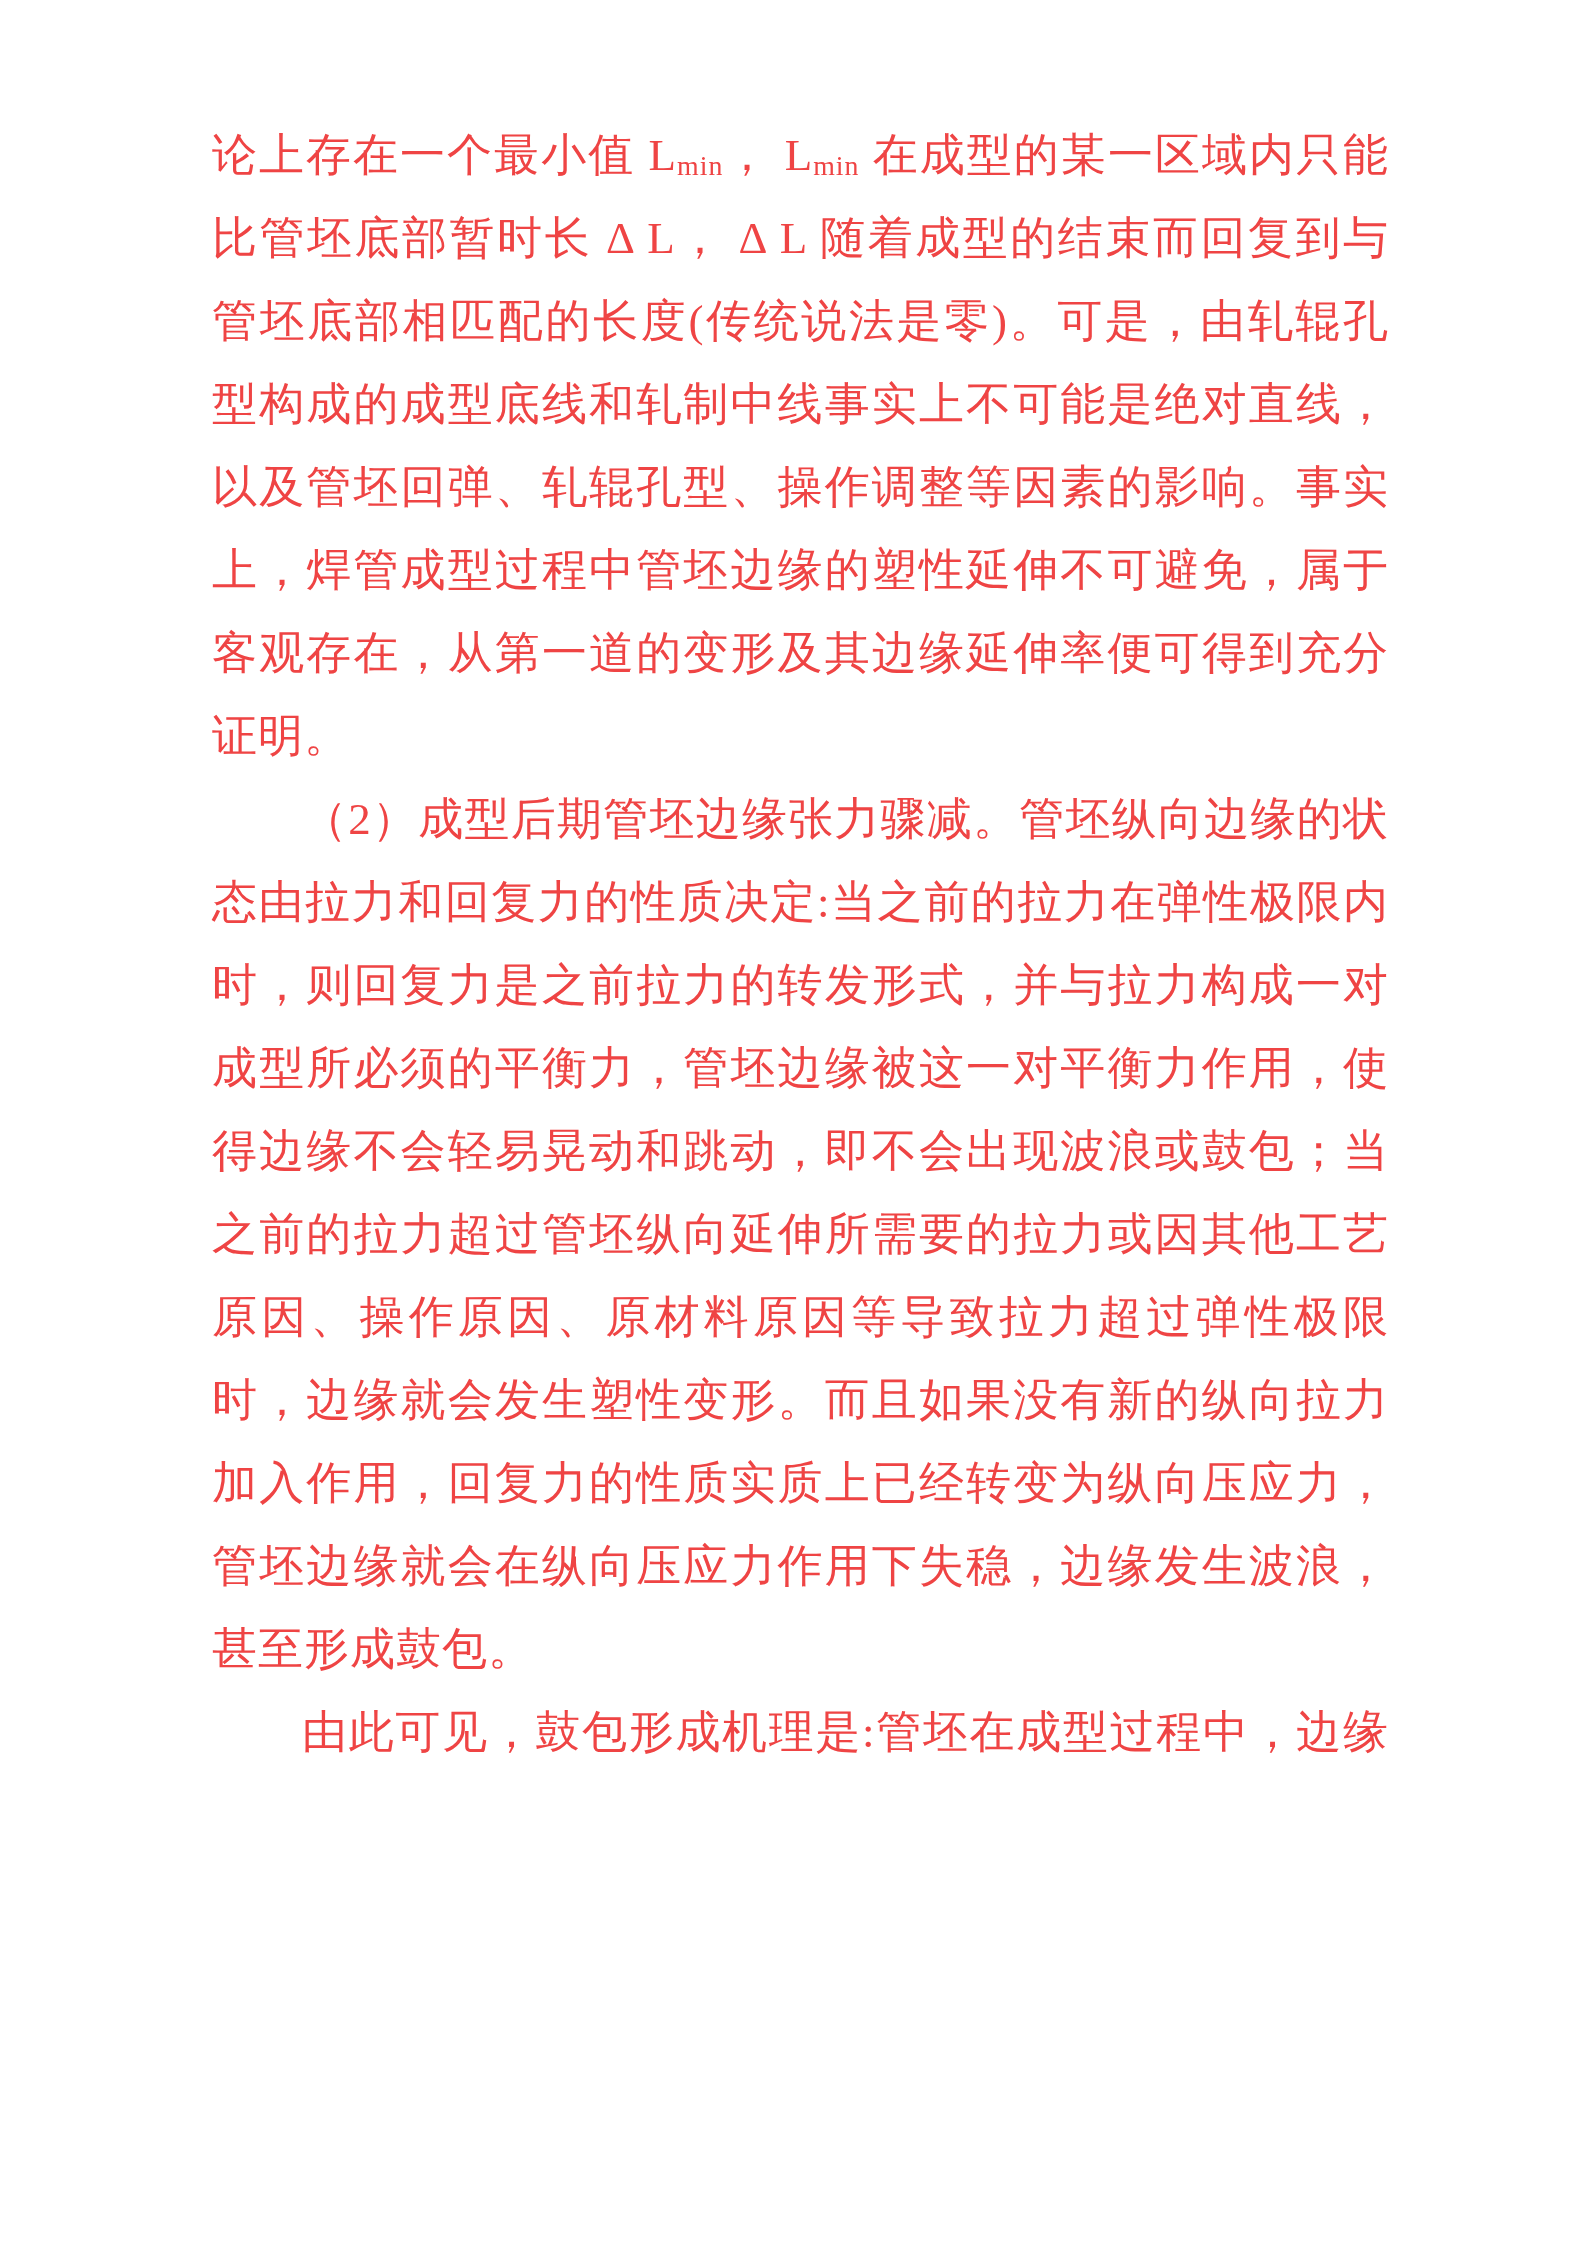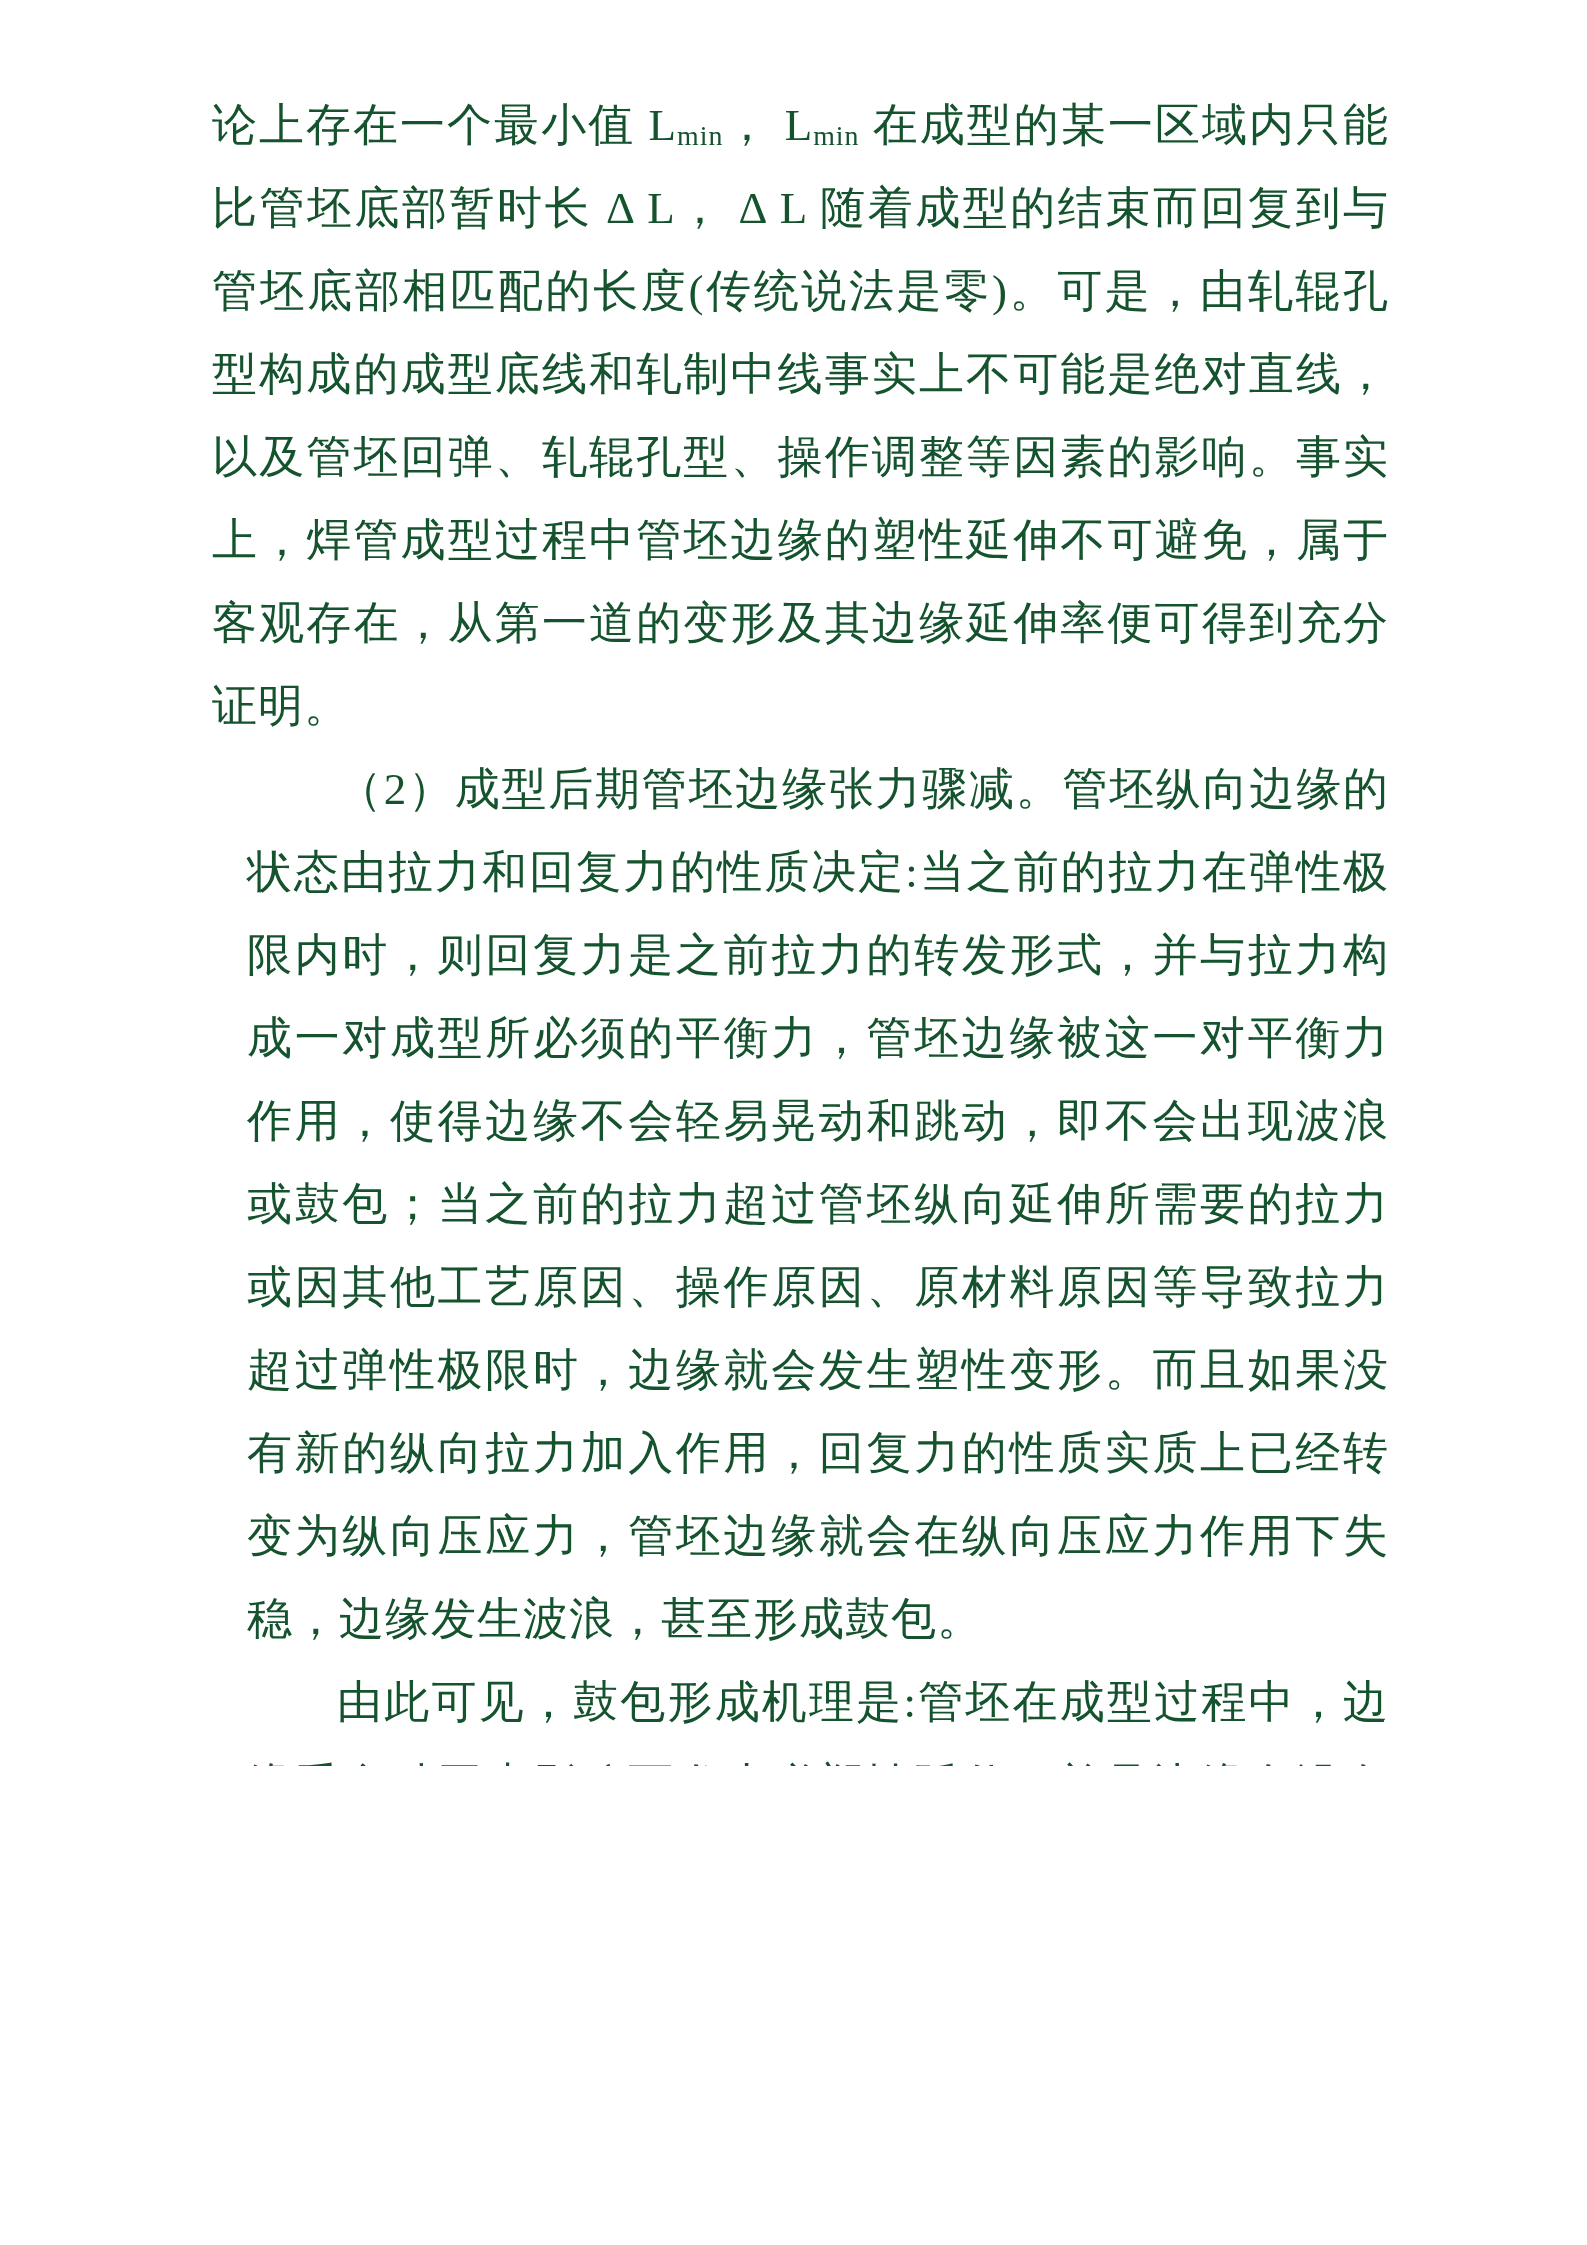--- a/index.html
+++ b/index.html
@@ -6,37 +6,36 @@
     margin: 0;
     padding: 0;
     background: #ffffff;
   }
   .page {
     position: relative;
     width: 1587px;
     height: 1766px;
     box-sizing: border-box;
     background: #ffffff;
-    padding: 84px 198px 0 212px;
+    padding: 114px 198px 0 212px;
     overflow: hidden;
     font-family: "Liberation Serif", "DejaVu Serif", serif;
-    color: #14532d;
+    color: #ef4444;
   }
   .para {
     margin: 0;
     font-size: 45px;
     line-height: 83px;
     text-align: justify;
     text-justify: inter-character;
     letter-spacing: 1px;
     word-break: break-all;
   }
   .para.indent {
     text-indent: 2em;
-    margin-left: 35px;
   }
   sub.var-sub {
     font-size: 0.62em;
     line-height: 0;
     vertical-align: baseline;
     position: relative;
     top: 0.18em;
   }
 </style>
 </head>

